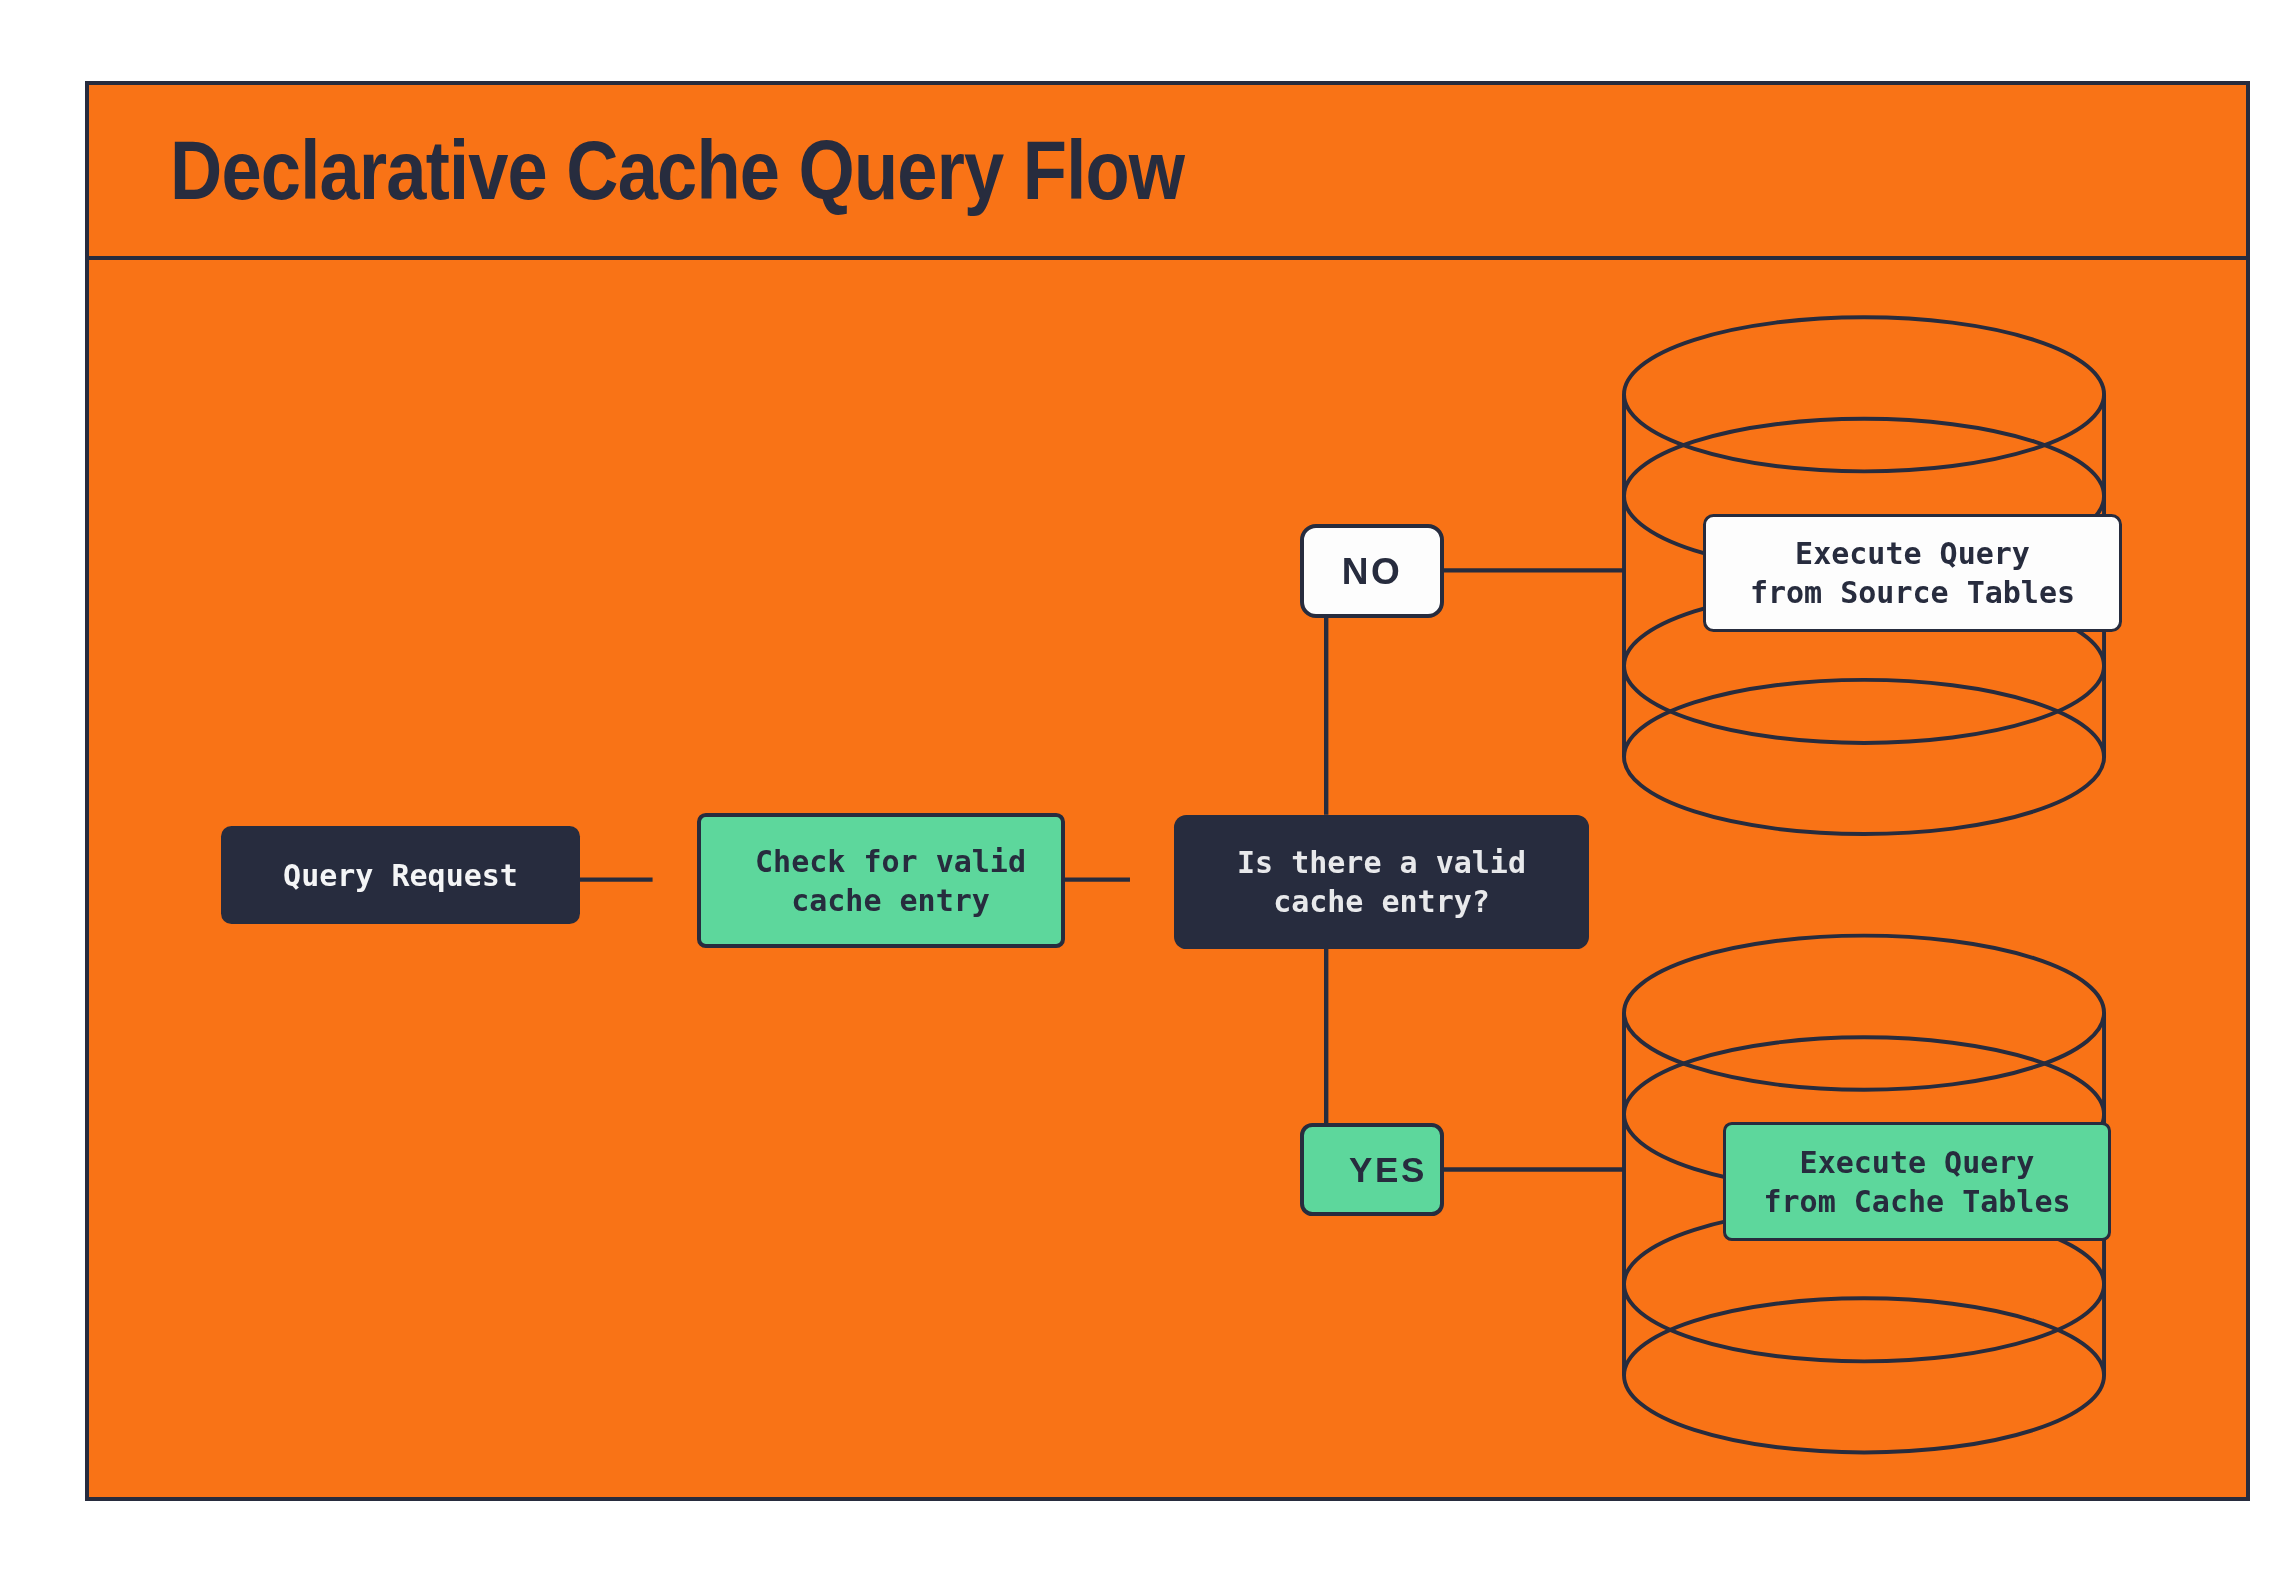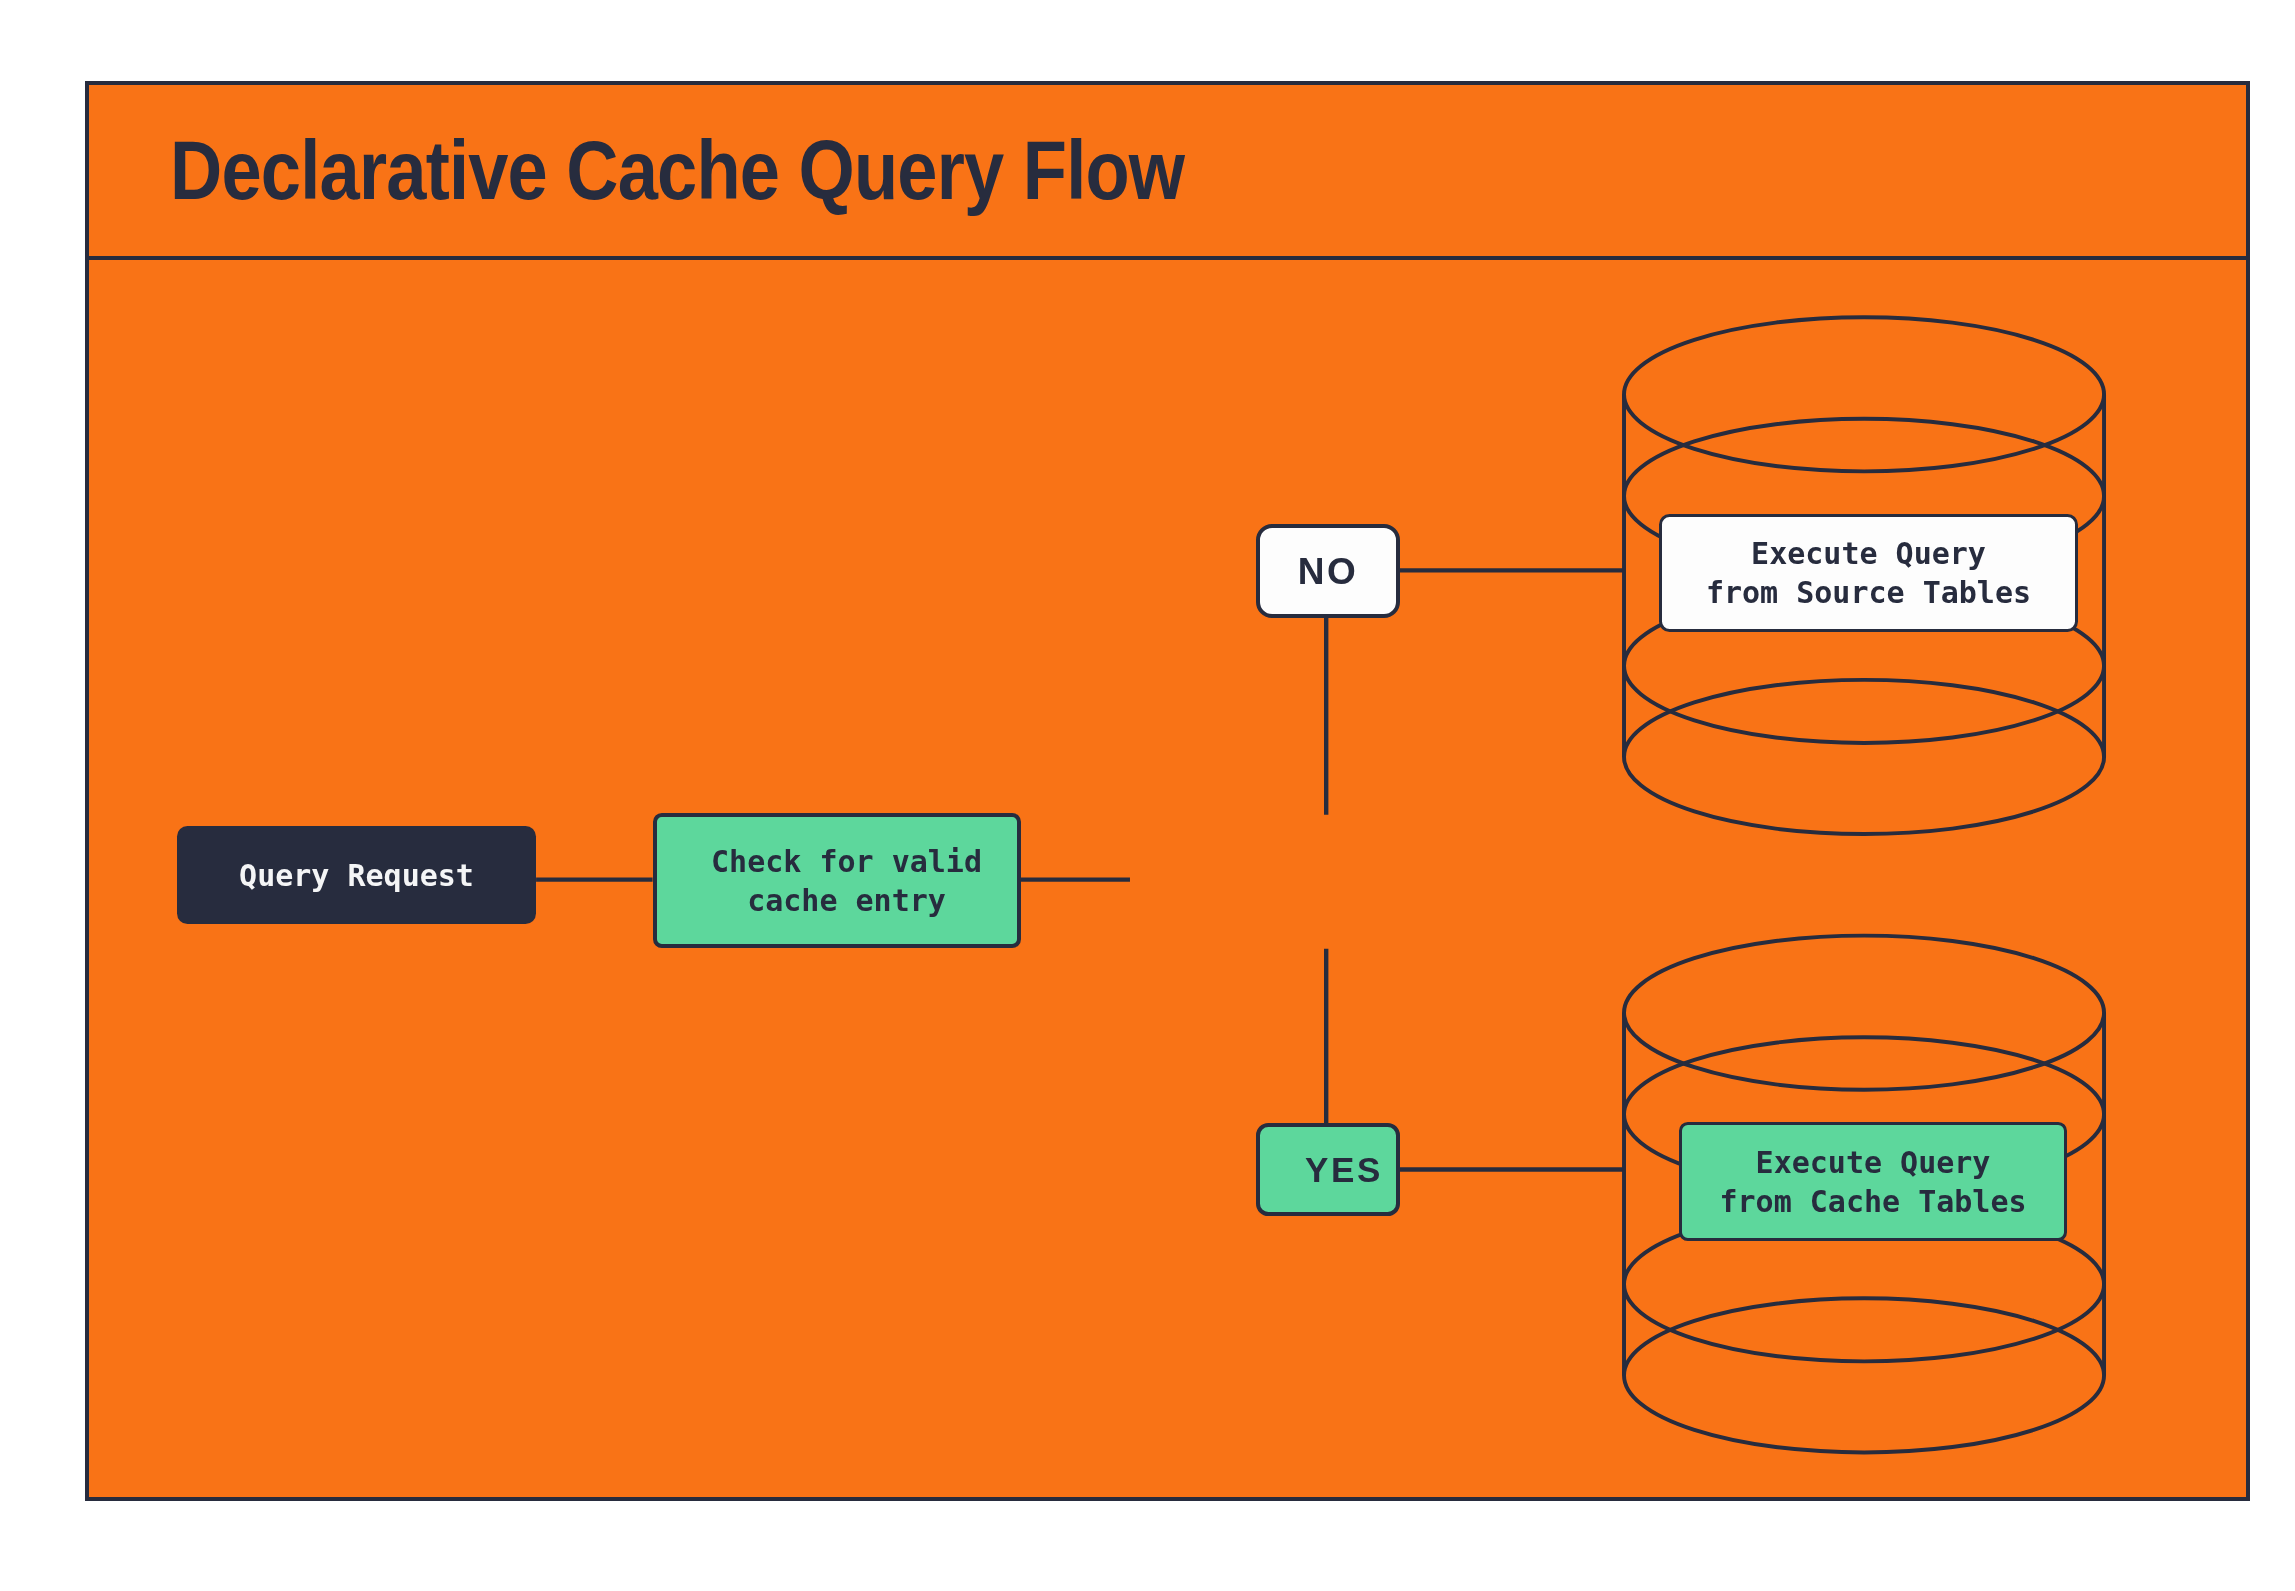--- a/index.html
+++ b/index.html
@@ -45,20 +45,21 @@
     box-sizing: border-box;
     display: flex;
     flex-direction: column;
     align-items: center;
     justify-content: center;
     text-align: right;
     font-size: 30px;
     font-weight: 600;
     line-height: 39px;
     z-index: 2;
+    margin-left: 44px;
   }
   .dark-box  { background: #272C3E; color: #F4F5F6; }
   .green-box { background: #5DD79C; border: 4.4px solid #272C3E; color: #272C3E; }
   .white-box { background: #FDFDFD; border: 4.4px solid #272C3E; color: #272C3E; }
 
   #query-request  { left: 177px;  top: 826px;  width: 359px; height: 98px; border-radius: 10.5px; }
   #check-cache    { left: 653px;  top: 813px;  width: 368px; height: 135px; border-radius: 8.8px; padding-left: 19px; }
   #decision       { left: 1130px; top: 815px;  width: 415px; height: 134px; border-radius: 12.3px; color:#E8E9EB; }
   #no-box  { left: 1256px; top: 524px;  width: 144px; height: 94px; border-radius: 16px;
              font-family: "Liberation Sans", sans-serif; font-size: 37px; font-weight: 700; letter-spacing: 2.6px; }
@@ -118,20 +119,24 @@
 
   <div class="node dark-box" id="query-request">
     <span>Query Request</span>
   </div>
 
   <div class="node green-box" id="check-cache">
     <span>Check for valid</span>
     <span>cache entry</span>
   </div>
 
+  <div class="node dark-box" id="decision">
+    <span>Is there a valid</span>
+    <span>cache entry?</span>
+  </div>
 
   <div class="node white-box" id="no-box">
     <span>NO</span>
   </div>
 
   <div class="node green-box" id="yes-box">
     <span>YES</span>
   </div>
 
   <div class="node white-box" id="source-db-label">

